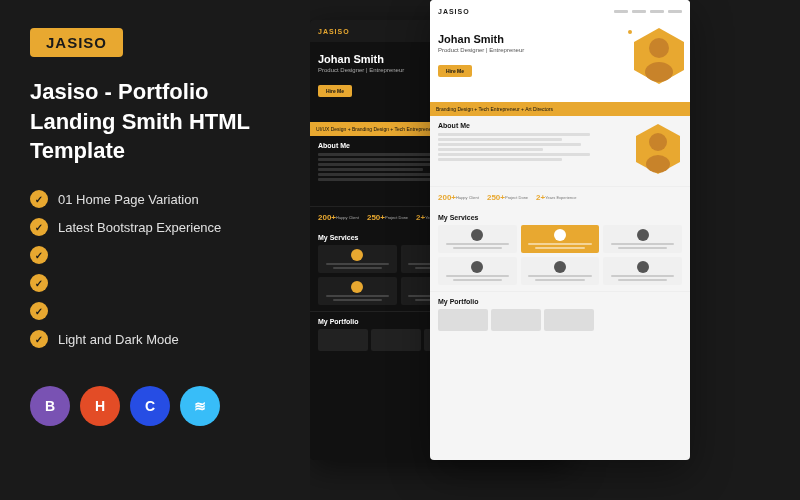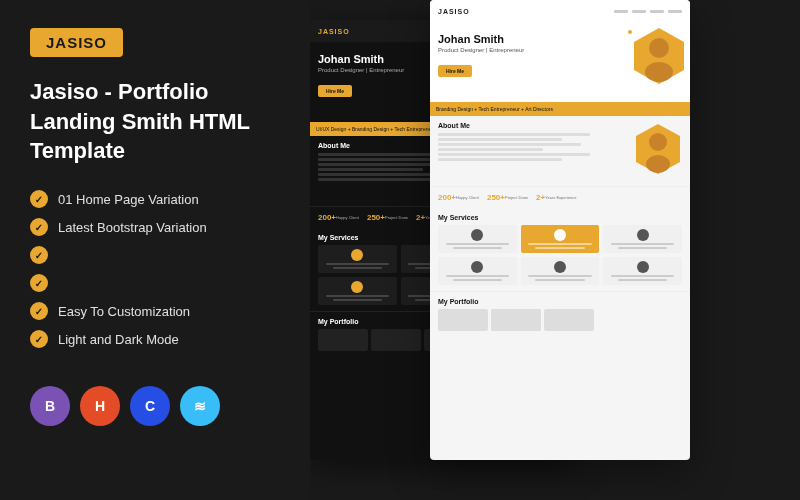--- a/index.html
+++ b/index.html
@@ -361,31 +361,30 @@
 
   <h1 class="main-title">Jasiso - Portfolio Landing Smith HTML Template</h1>
 
   <ul class="features-list">
     <li>
       <span class="check-icon">✓</span>
       <span>01 Home Page Variation</span>
     </li>
     <li>
       <span class="check-icon">✓</span>
-      <span>Latest Bootstrap Variation</span>
+      <span>Latest Bootstrap Experience</span>
     </li>
     <li>
       <span class="check-icon">✓</span>
     </li>
     <li>
       <span class="check-icon">✓</span>
     </li>
     <li>
       <span class="check-icon">✓</span>
-      <span>Easy To Customization</span>
     </li>
     <li>
       <span class="check-icon">✓</span>
       <span>Light and Dark Mode</span>
     </li>
   </ul>
 
   <div class="tech-badges">
     <div class="badge badge-bootstrap">
       <span>B</span>

